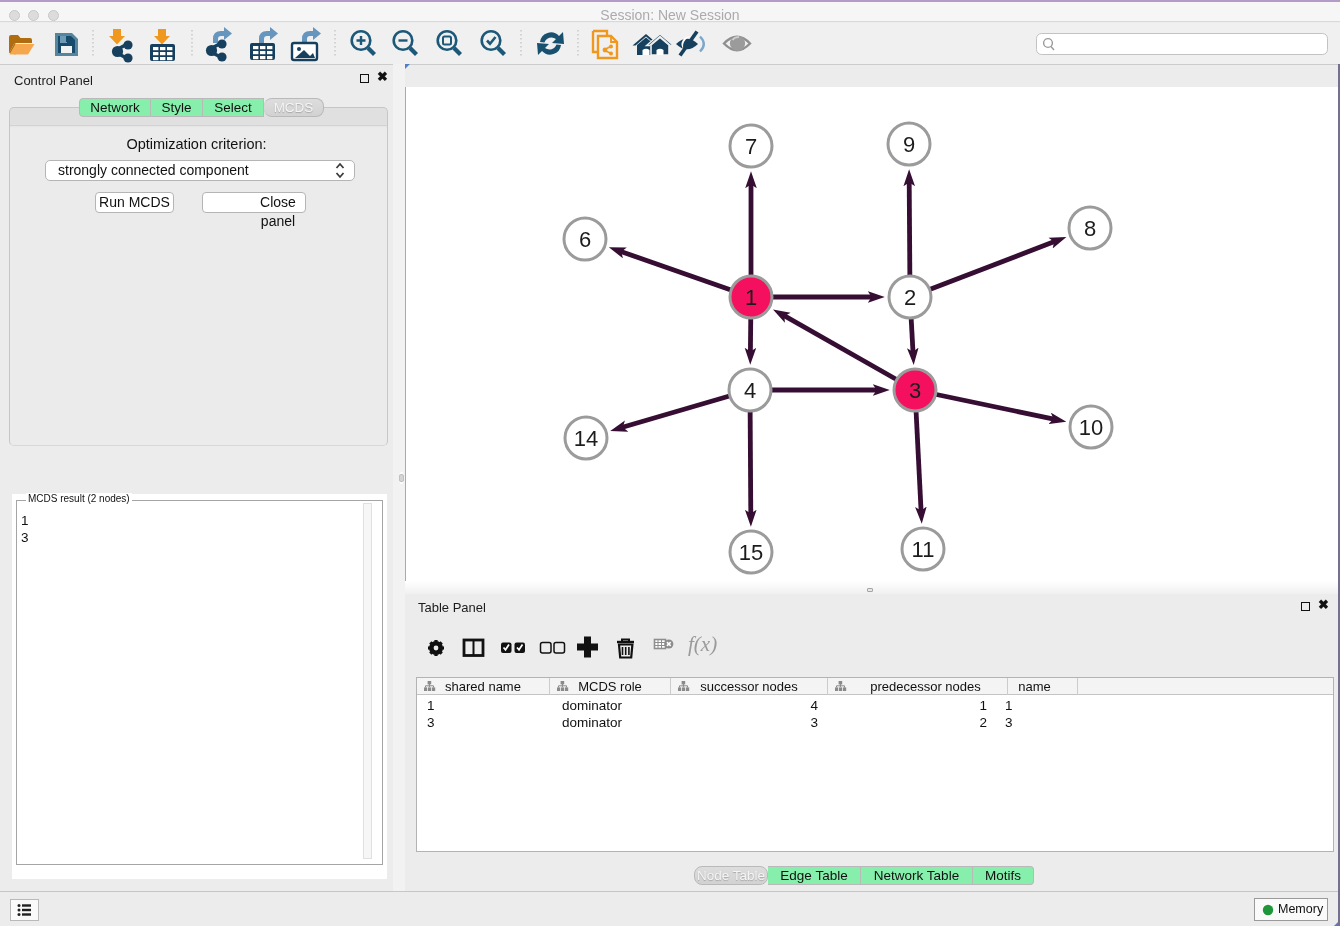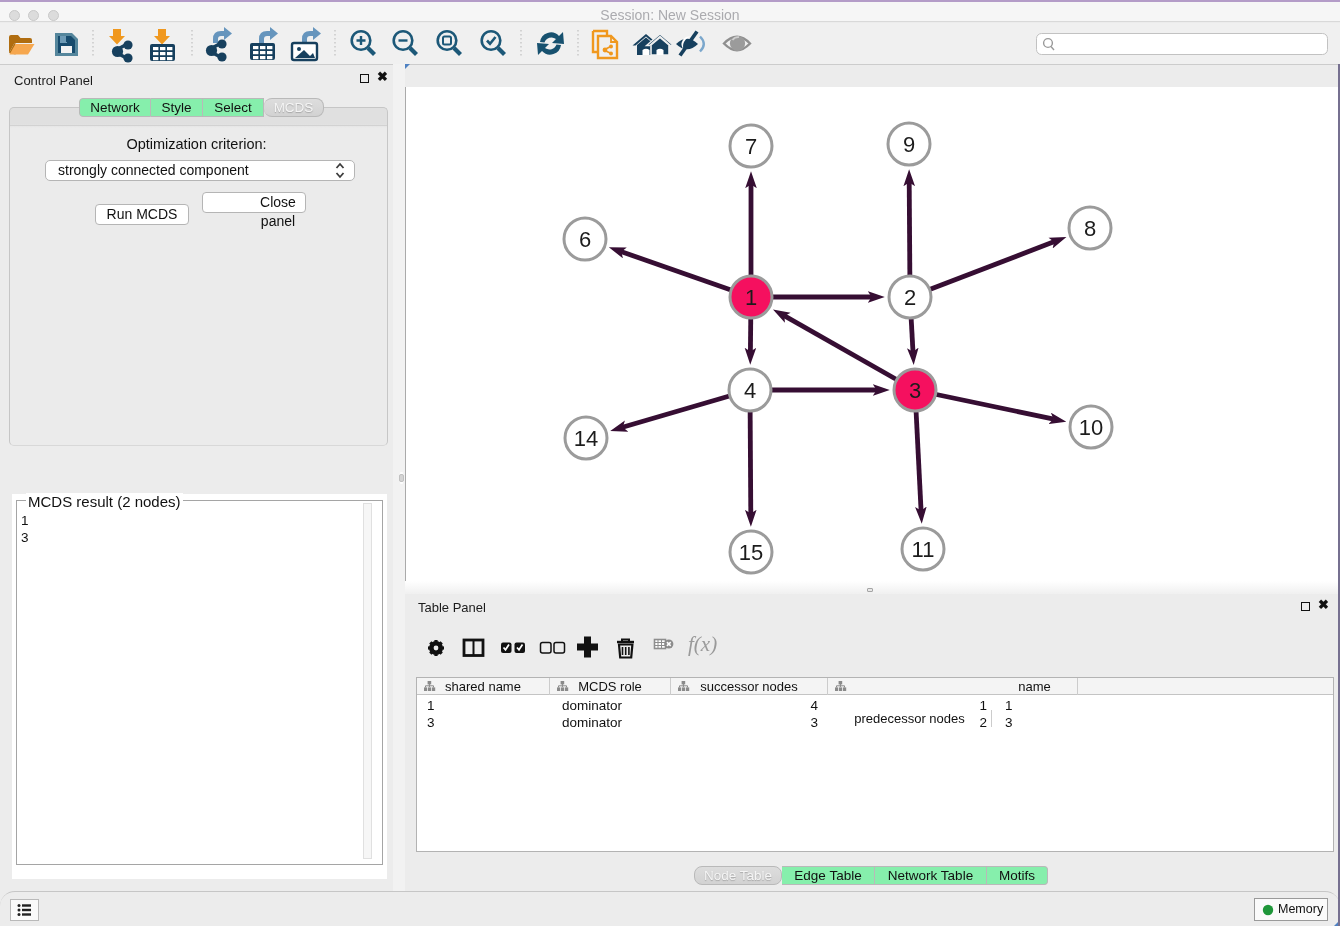--- a/index.html
+++ b/index.html
@@ -44,21 +44,21 @@
   background:#ffffff; border:1px solid #b5b5b5; border-radius:5px;
   font-size:14px; color:#111; line-height:19px; padding-left:12px; }
 .cbtn { position:absolute; top:127px; height:21px; background:#ffffff;
   border:1px solid #b5b5b5; border-radius:4px; font-size:14px; color:#111;
   text-align:center; line-height:19px; }
 #resultwrap { position:absolute; left:12px; top:429px; width:375px; height:385px;
   background:#ffffff; }
 #fieldset { position:absolute; left:4px; top:6px; width:367px; height:365px;
   border:1px solid #a5a5a5; }
 #legend { position:absolute; left:9px; top:-8px; background:#ffffff;
-  font-size:15px; color:#111; padding:0 2px; }
+  font-size:10px; color:#111; padding:0 2px; }
 #fstext { position:absolute; left:4px; top:11px; font-size:13.5px; color:#111;
   line-height:17px; }
 #fs-sb { position:absolute; right:10px; top:2px; width:9px; height:356px;
   background:#f6f6f6; border:1px solid #e0e0e0; }
 
 #netwin { left:405px; top:64px; width:935px; height:517px; }
 #nettitle { position:absolute; left:0; top:0; width:935px; height:23px;
   background:linear-gradient(#f9f9f9,#d8d8d8); border-bottom:1px solid #9f9f9f;
   border-top:1px solid #cfcfcf;margin-top:48px; }
 #netname { position:absolute; top:4px; left:0; width:935px; text-align:center;
@@ -80,21 +80,21 @@
   background:#ffffff; border:1px solid #b3b3b3; }
 #thead { position:absolute; left:0; top:0; width:916px; height:17px;
   background:#f4f4f4; border-bottom:1px solid #c4c4c4; }
 .thcell { position:absolute; top:0; height:17px; border-right:1px solid #cccccc; }
 .thlab { position:absolute; top:1px; width:100%; text-align:center; font-size:13px;
   color:#111; }
 .trow { position:absolute; font-size:13.5px; color:#111; }
 
 
 #statusbar { left:0; top:891px; width:1340px; height:35px; background:#ececec;
-  border-top:1px solid #c6c6c6;border-radius:15px; }
+  border-top:1px solid #c6c6c6; }
 #listbtn { position:absolute; left:10px; top:7px; width:29px; height:22px;
   background:#fafafa; border:1px solid #b9b9b9; }
 #membtn { position:absolute; left:1254px; top:6px; width:74px; height:23px;
   background:#fafafa; border:1px solid #9a9a9a; font-size:12.5px; color:#111; }
 svg { position:absolute; overflow:visible; }
 </style>
 </head>
 <body>
 <div id="page">
   <div id="purple" class="abs"></div>
@@ -265,21 +265,21 @@
       <div class="mtab" style="width:61px;">Select</div>
       <div class="mtab last sel" style="width:60px;">MCDS</div>
     </div>
     <div id="optlabel">Optimization criterion:</div>
     <div id="combo">strongly connected component
       <svg width="12" height="17" viewBox="0 0 12 17" style="right:8px; top:1px;">
         <path d="M2.5 6 L6 2 L9.5 6" fill="none" stroke="#3c3c3c" stroke-width="1.8"></path>
         <path d="M2.5 11 L6 15 L9.5 11" fill="none" stroke="#3c3c3c" stroke-width="1.8"></path>
       </svg>
     </div>
-    <div class="cbtn" style="left:95px; width:94px;margin-top:12px;">Run MCDS</div>
+    <div class="cbtn" style="left:95px; width:79px;">Run MCDS</div>
     <div class="cbtn" style="left:202px; width:104px;padding-left:48px;">Close panel</div>
     <div id="resultwrap">
       <div id="fieldset">
         <div id="legend">MCDS result (2 nodes)</div>
         <div id="fstext">1<br>3</div>
         <div id="fs-sb"></div>
       </div>
     </div>
   </div>
   <div id="netwin" class="abs">
@@ -413,21 +413,21 @@
       <div id="thead">
         <div class="thcell" style="left:0; width:133px;">
             <div class="thlab">shared name</div>
           </div>
         <div class="thcell" style="left:133px; width:121px;">
             <div class="thlab">MCDS role</div>
           </div>
         <div class="thcell" style="left:254px; width:157px;">
             <div class="thlab">successor nodes</div>
           </div>
-        <div class="thcell" style="left:411px; width:164px;margin-top:32px;">
+        <div class="thcell" style="left:427px; width:164px;">
             <div class="thlab">predecessor nodes</div>
           </div>
         <div class="thcell" style="left:575px; width:86px; border-right:1px solid #cccccc;">
             <div class="thlab">name</div>
           </div>
         <svg width="916" height="17" viewBox="0 0 916 17" style="left:0;top:0;">
           <g fill="#8a8a8a">
             <g transform="translate(7,3)">
               <rect x="3.6" y="0" width="3.6" height="3.4"></rect>
               <rect x="0" y="6.4" width="3.2" height="3.6"></rect>
@@ -464,21 +464,21 @@
       <div class="trow" style="left:254px; width:147px; top:20px; text-align:right;">4</div>
       <div class="trow" style="left:411px; width:159px; top:20px; text-align:right;">1</div>
       <div class="trow" style="left:588px; top:20px;">1</div>
       <div class="trow" style="left:10px; top:37px;">3</div>
       <div class="trow" style="left:145px; top:37px;">dominator</div>
       <div class="trow" style="left:254px; width:147px; top:37px; text-align:right;">3</div>
       <div class="trow" style="left:411px; width:159px; top:37px; text-align:right;">2</div>
       <div class="trow" style="left:588px; top:37px;">3</div>
     </div>
     <div class="tabrow" style="left:289px; top:269px;">
-      <div class="mtab first sel" style="width:88px;">Node Table</div>
+      <div class="mtab first sel" style="width:74px;">Node Table</div>
       <div class="mtab" style="width:93px;">Edge Table</div>
       <div class="mtab" style="width:112px;">Network Table</div>
       <div class="mtab last" style="width:61px;">Motifs</div>
     </div>
   </div>
   <div id="statusbar" class="abs">
     <div id="listbtn">
       <svg width="27" height="20" viewBox="0 0 27 20" style="left:0;top:0;">
         <g fill="#222">
           <circle cx="8" cy="5.5" r="1.5"></circle>

